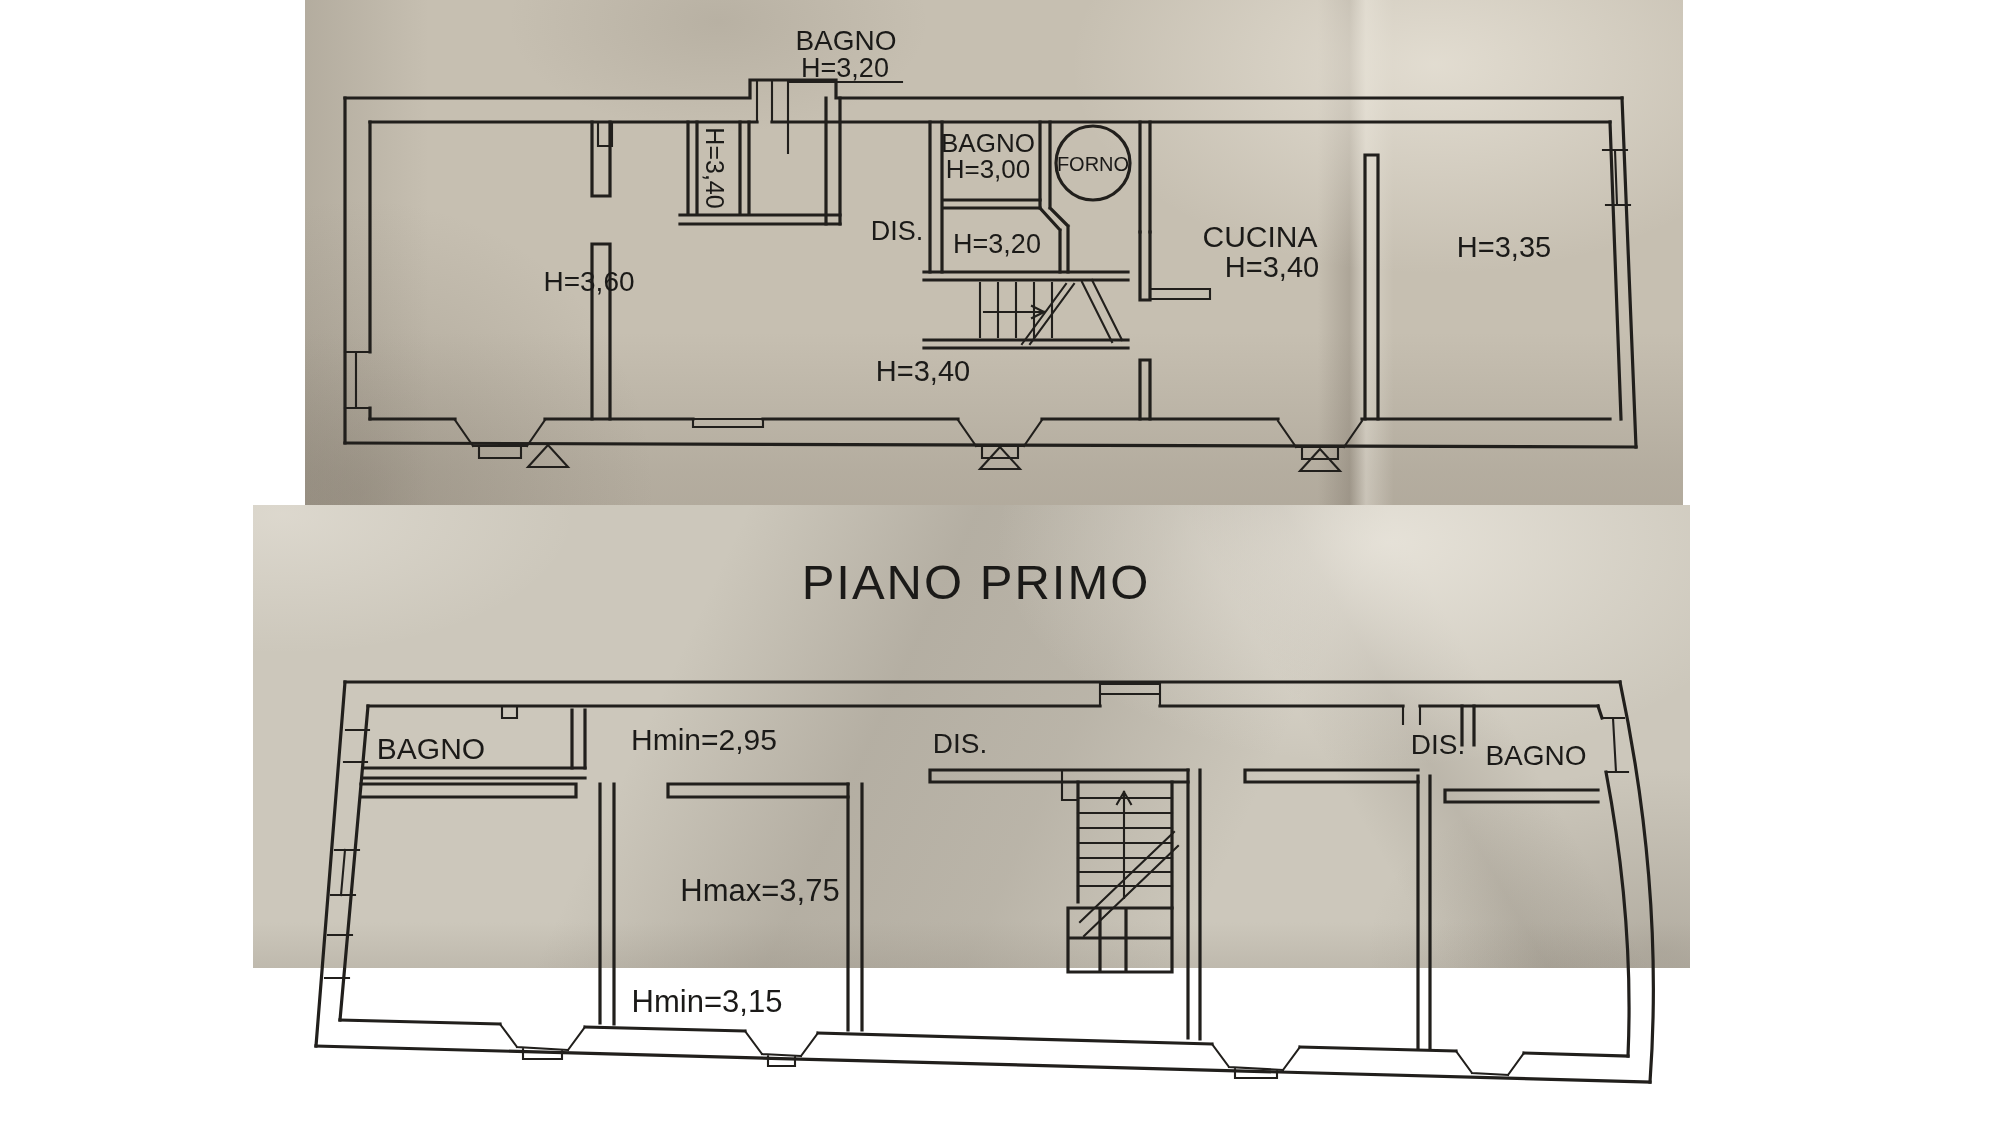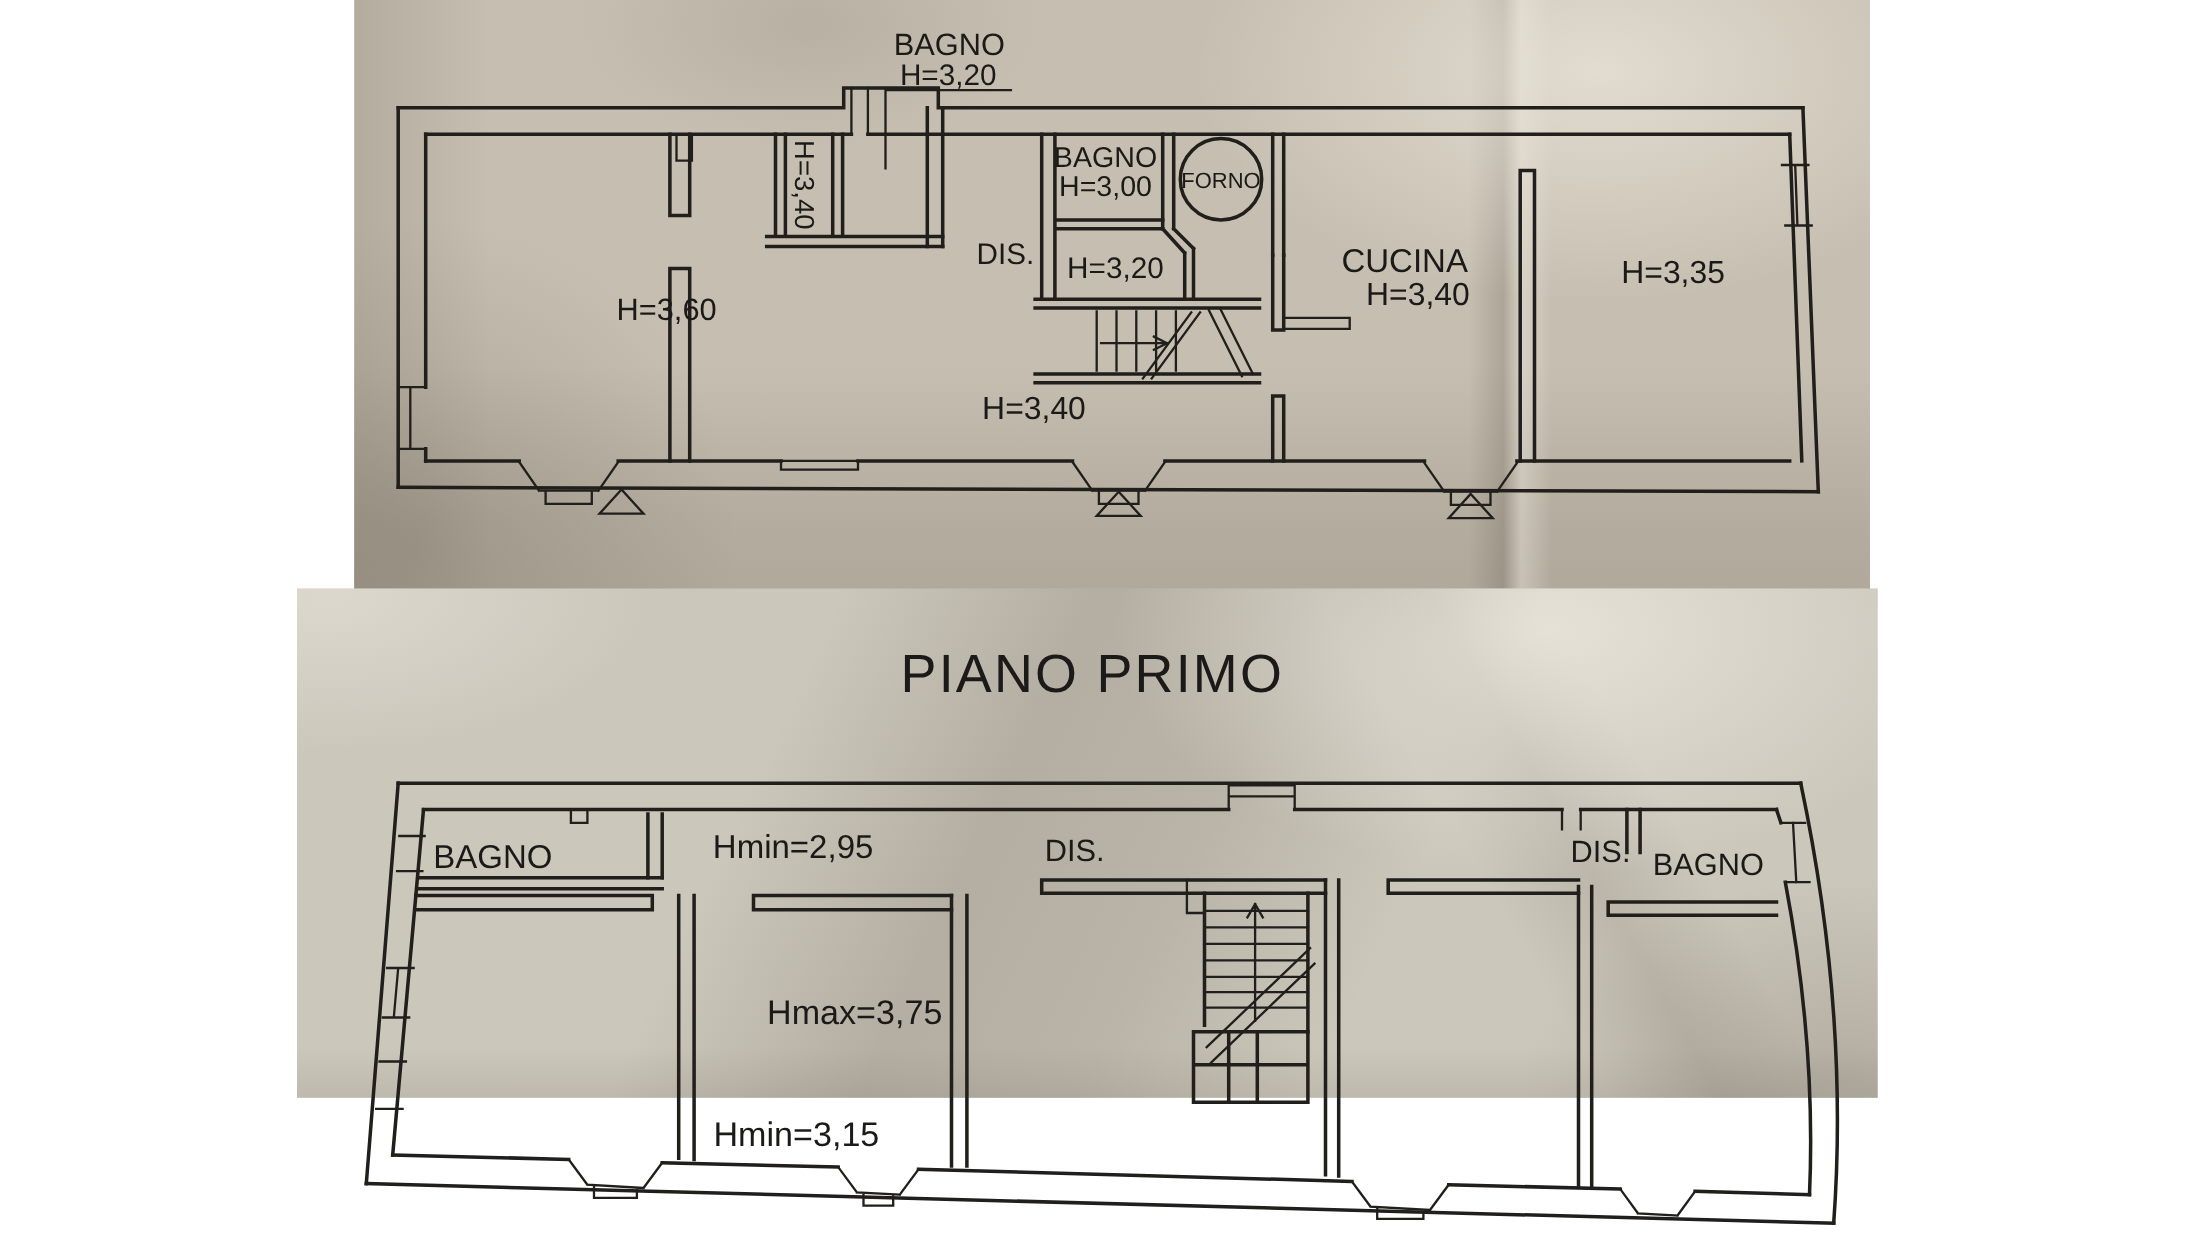--- a/index.html
+++ b/index.html
@@ -1,31 +1,31 @@
 <!DOCTYPE html>
 <html><head>
 <meta charset="utf-8">
 <style>
   html,body{margin:0;padding:0;background:#ffffff;}
   #canvas{position:relative;width:2000px;height:1125px;background:#ffffff;overflow:hidden;
           font-family:"Liberation Sans", sans-serif;}
-  .photo{position:absolute;margin-left:17px;}
+  .photo{position:absolute;}
   #photo-top{
     left:305px;top:0;width:1378px;height:536px;
     background-color:#c6bfb1;
     background-image:
       radial-gradient(520px 300px at 82% 12%, rgba(235,230,219,.75), rgba(235,230,219,0) 70%),
       radial-gradient(420px 420px at 4% 92%, rgba(105,96,84,.28), rgba(105,96,84,0) 70%),
       linear-gradient(90deg, rgba(0,0,0,0) 73.5%, rgba(84,74,63,.22) 75.8%, rgba(255,252,244,.30) 77%, rgba(0,0,0,0) 79%),
       linear-gradient(180deg, rgba(0,0,0,0) 62%, rgba(109,100,88,.20) 88%, rgba(120,110,97,.28) 100%),
       linear-gradient(90deg, rgba(96,88,76,.18) 0%, rgba(0,0,0,0) 9%),
       radial-gradient(300px 160px at 30% 4%, rgba(120,112,99,.18), rgba(0,0,0,0) 70%);
   }
   #photo-bottom{
-    left:253px;top:535px;width:1437px;height:463px;
+    left:253px;top:505px;width:1437px;height:463px;
     background-color:#ccc7bb;
     background-image:
       radial-gradient(560px 320px at 79% 8%, rgba(236,232,223,.8), rgba(236,232,223,0) 70%),
       linear-gradient(115deg, rgba(0,0,0,0) 30%, rgba(113,105,93,.26) 44%, rgba(113,105,93,.20) 56%, rgba(0,0,0,0) 69%),
       linear-gradient(60deg, rgba(0,0,0,0) 70%, rgba(104,96,85,.16) 76%, rgba(0,0,0,0) 82%),
       radial-gradient(420px 260px at 98% 96%, rgba(104,96,85,.25), rgba(0,0,0,0) 70%),
       radial-gradient(420px 200px at 2% 2%, rgba(240,236,228,.45), rgba(0,0,0,0) 70%),
       linear-gradient(180deg, rgba(0,0,0,0) 90%, rgba(113,105,93,.15) 100%);
   }
   svg{position:absolute;left:0;top:0;display:block;}

